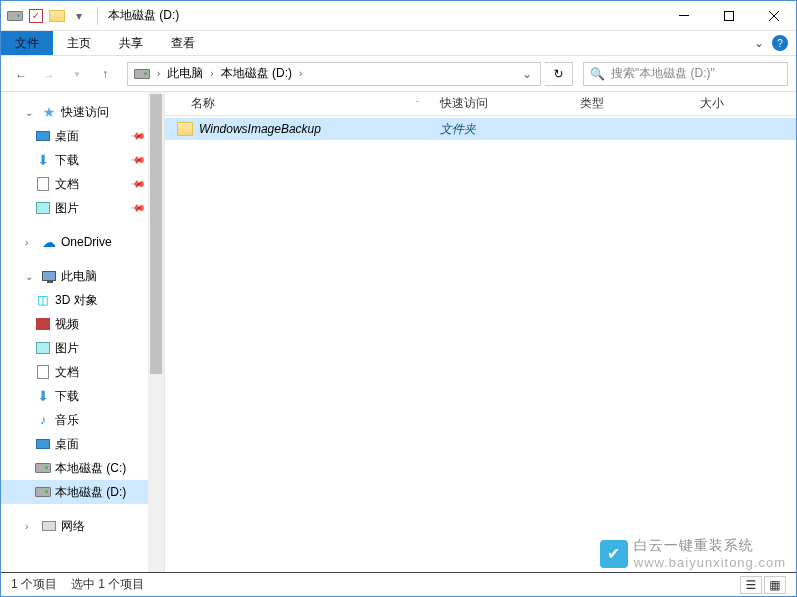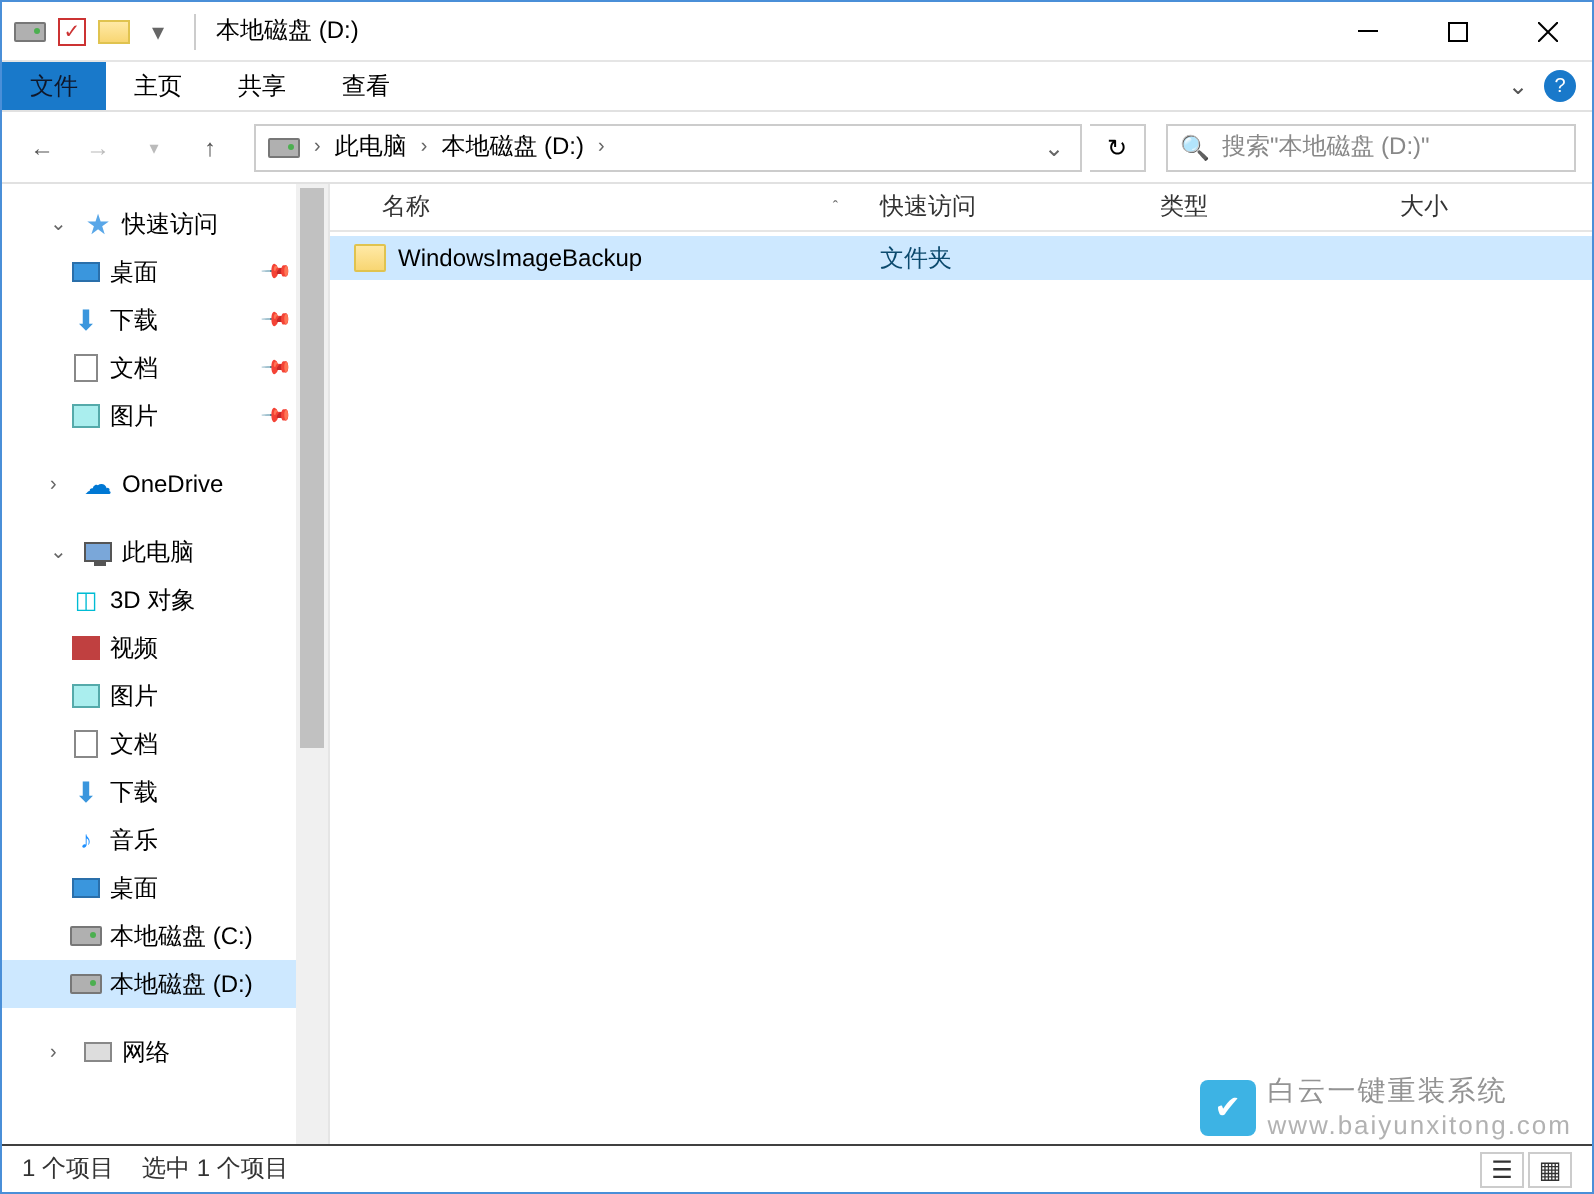--- a/index.html
+++ b/index.html
@@ -50,21 +50,21 @@
 
 .content { flex: 1; display: flex; flex-direction: column; }
 .col-headers { height: 24px; display: flex; align-items: center; border-bottom: 1px solid #e5e5e5; }
 .col-h { padding: 0 10px; color: #333; cursor: pointer; border-right: 1px solid transparent; }
 .col-name { width: 265px; display: flex; align-items: center; gap: 6px; }
 .col-date { width: 140px; }
 .col-type { width: 120px; }
 .col-size { width: 80px; }
 .sort-ind { font-size: 8px; color: #666; }
 .file-list { flex: 1; padding-top: 2px; }
-.file-row { height: 22px; display: flex; align-items: center; cursor: pointer; }
+.file-row { height: 22px; display: flex; align-items: center; cursor: pointer; font-style: italic; }
 .file-row.selected { background: #cde8ff; }
 .file-cell-name { width: 265px; display: flex; align-items: center; gap: 6px; padding-left: 12px; }
 .file-cell-date { width: 140px; padding-left: 10px; color: #555; }
 .file-cell-type { width: 120px; padding-left: 10px; color: #0c4a6e; }
 .folder-ico { width: 16px; height: 14px; background: linear-gradient(#ffe9a6, #f8d673); border: 1px solid #e0c34f; border-radius: 1px; }
 
 
 .statusbar { height: 24px; border-top: 1px solid #404040; display: flex; align-items: center; padding: 0 10px; gap: 14px; color: #333; }
 .status-icons { margin-left: auto; display: flex; gap: 2px; }
 .view-btn { width: 22px; height: 18px; border: 1px solid #ccc; display: flex; align-items: center; justify-content: center; cursor: pointer; }

